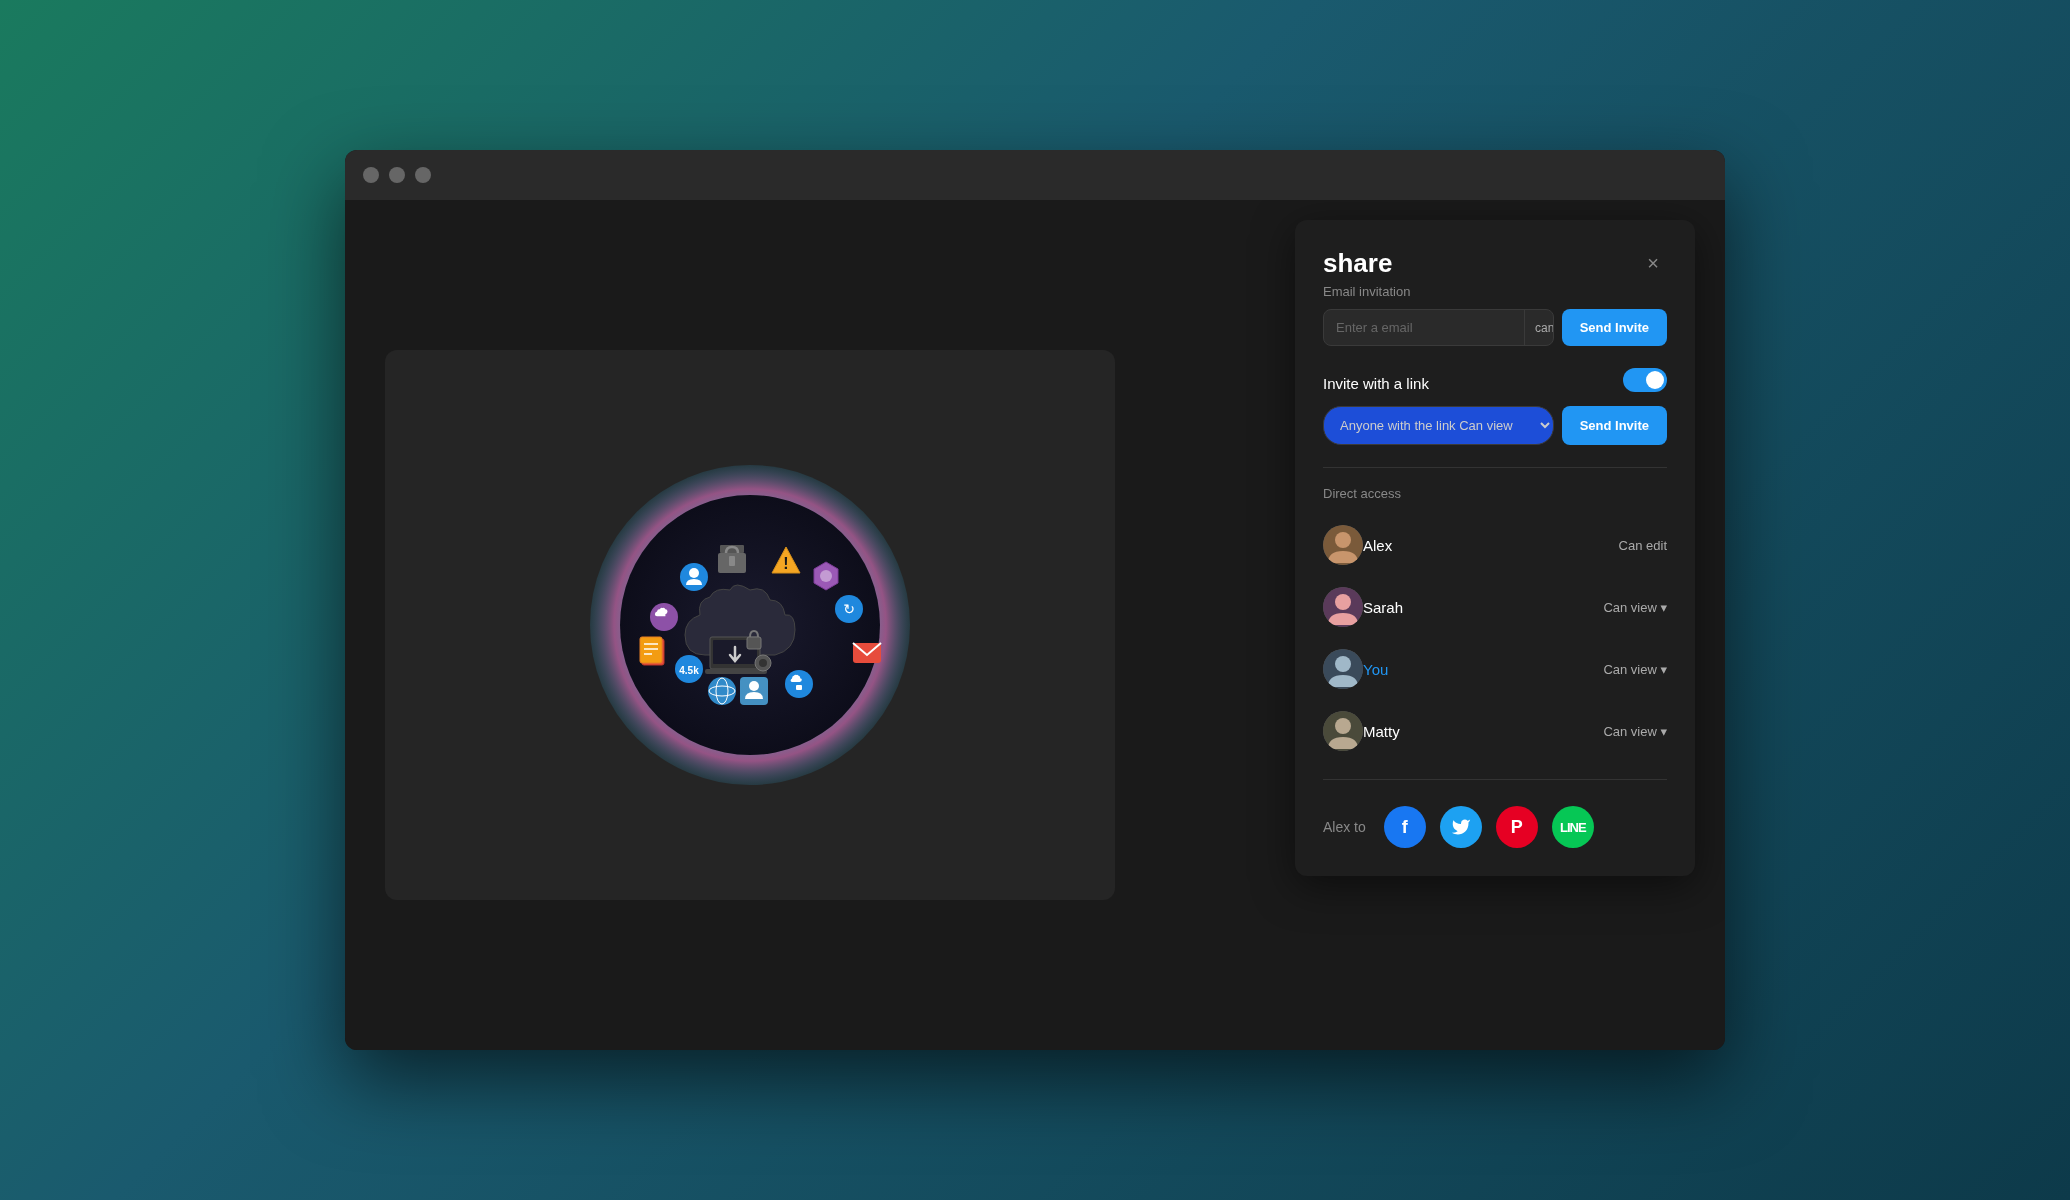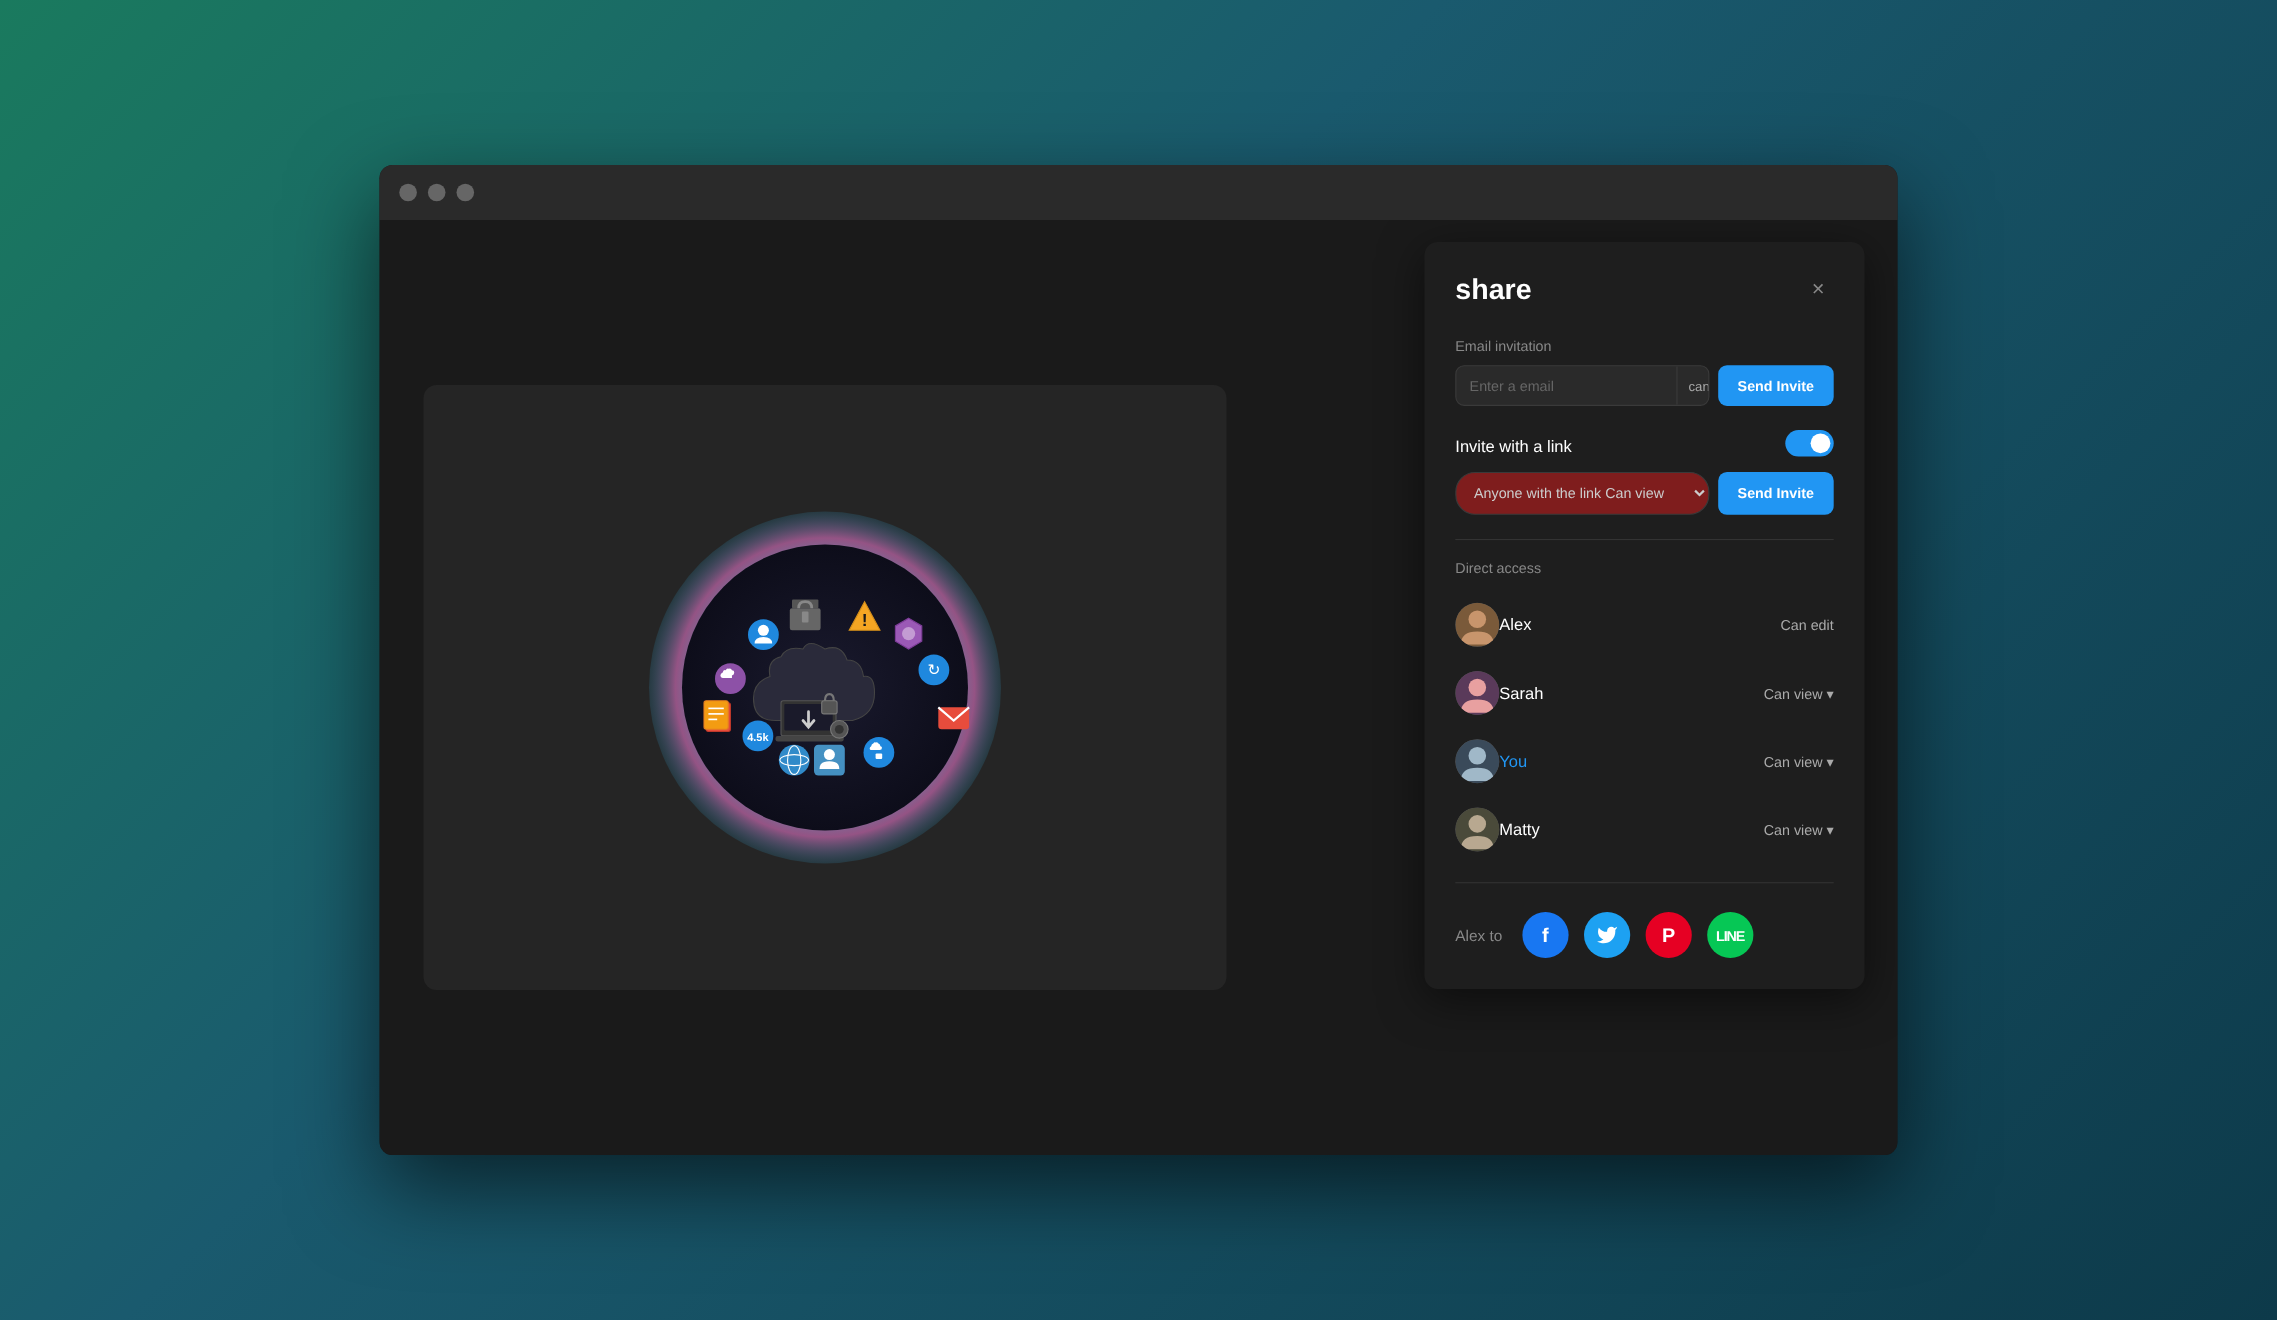--- a/index.html
+++ b/index.html
@@ -80,21 +80,21 @@
       right: 30px;
       top: 20px;
       padding: 28px;
       box-shadow: 0 10px 40px rgba(0,0,0,0.5);
     }
 
     .share-header {
       display: flex;
       justify-content: space-between;
       align-items: center;
-      margin-bottom: 28px;
+      margin-bottom: 5px;
       gap: 20px;
     }
 
     .share-title {
       font-size: 26px;
       font-weight: 600;
       color: #ffffff;
     }
 
     .close-btn {
@@ -201,21 +201,21 @@
     }
 
     .link-controls {
       display: flex;
       gap: 8px;
       margin-bottom: 22px;
     }
 
     .link-select {
       flex: 1;
-      background: #7f1d1d;
+      background: #1d4ed8;
       border: 1px solid #3a3a3a;
       border-radius: 18px;
       color: #ccc;
       font-size: 13px;
       padding: 10px 12px;
       outline: none;
       cursor: pointer;
     }
 
     .divider {

